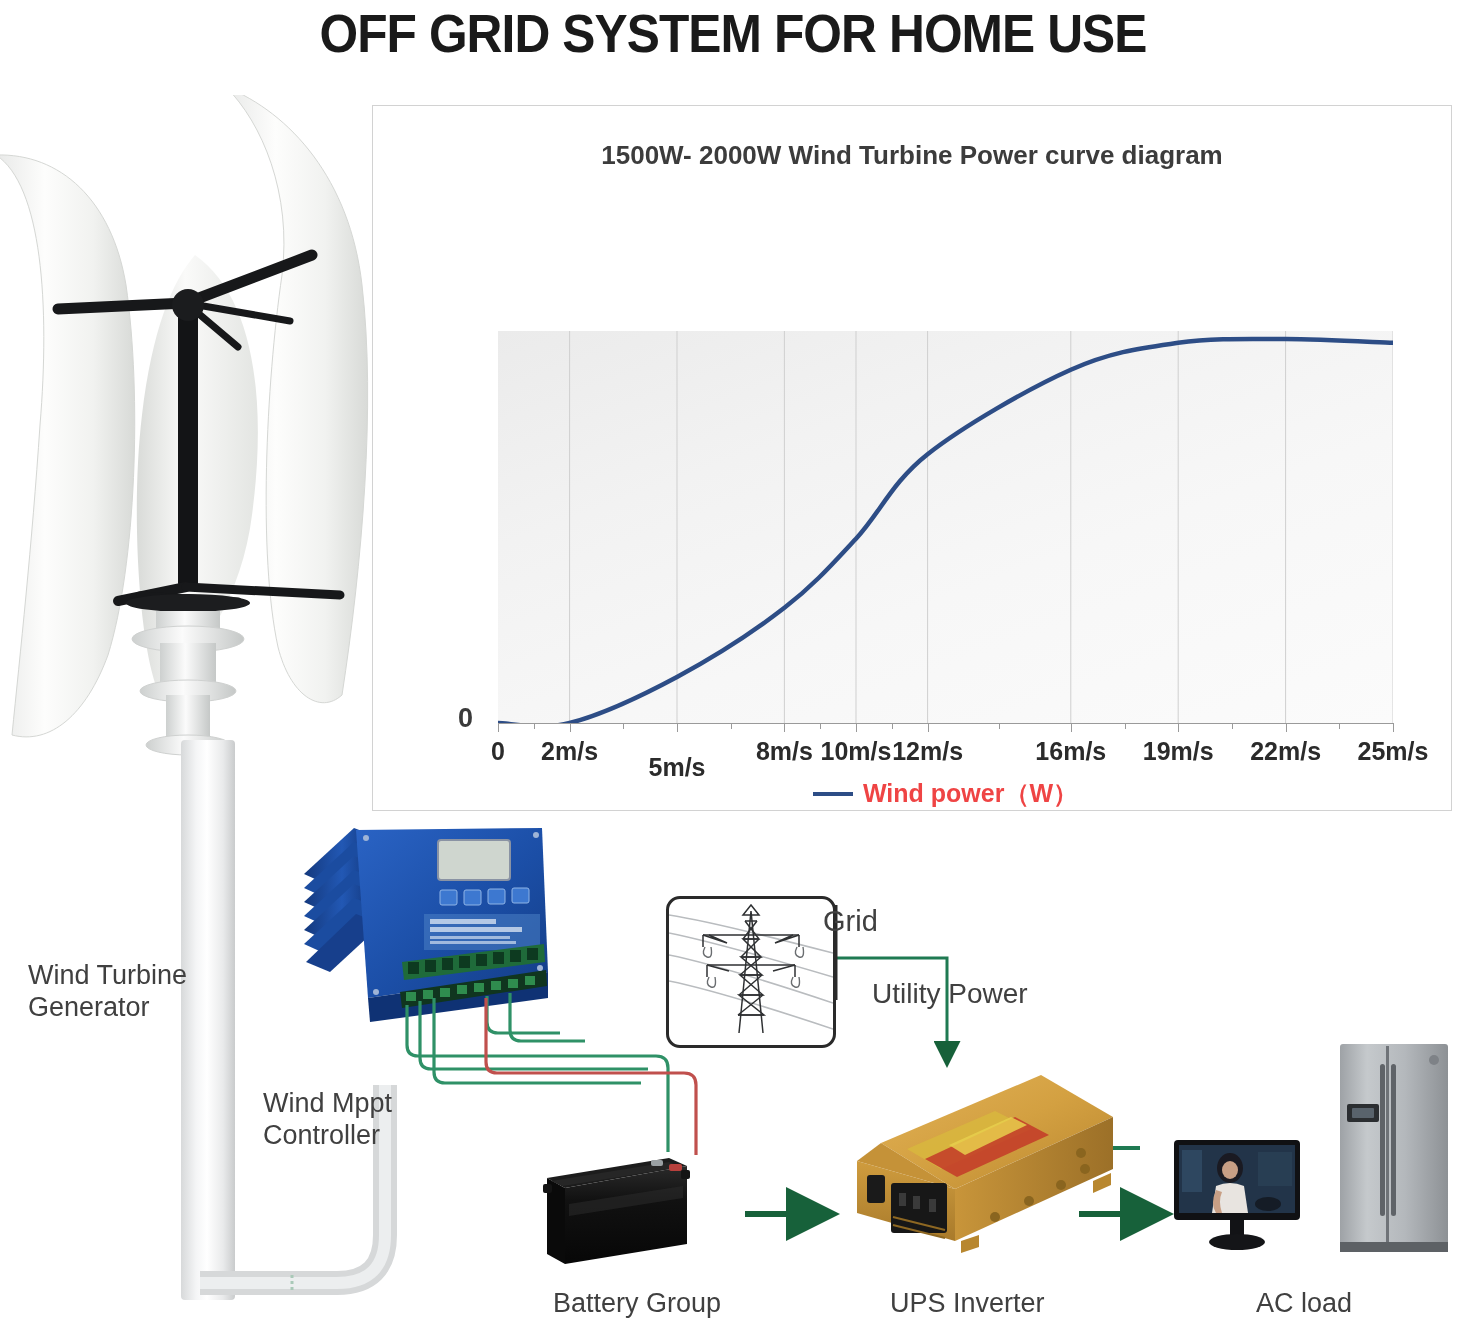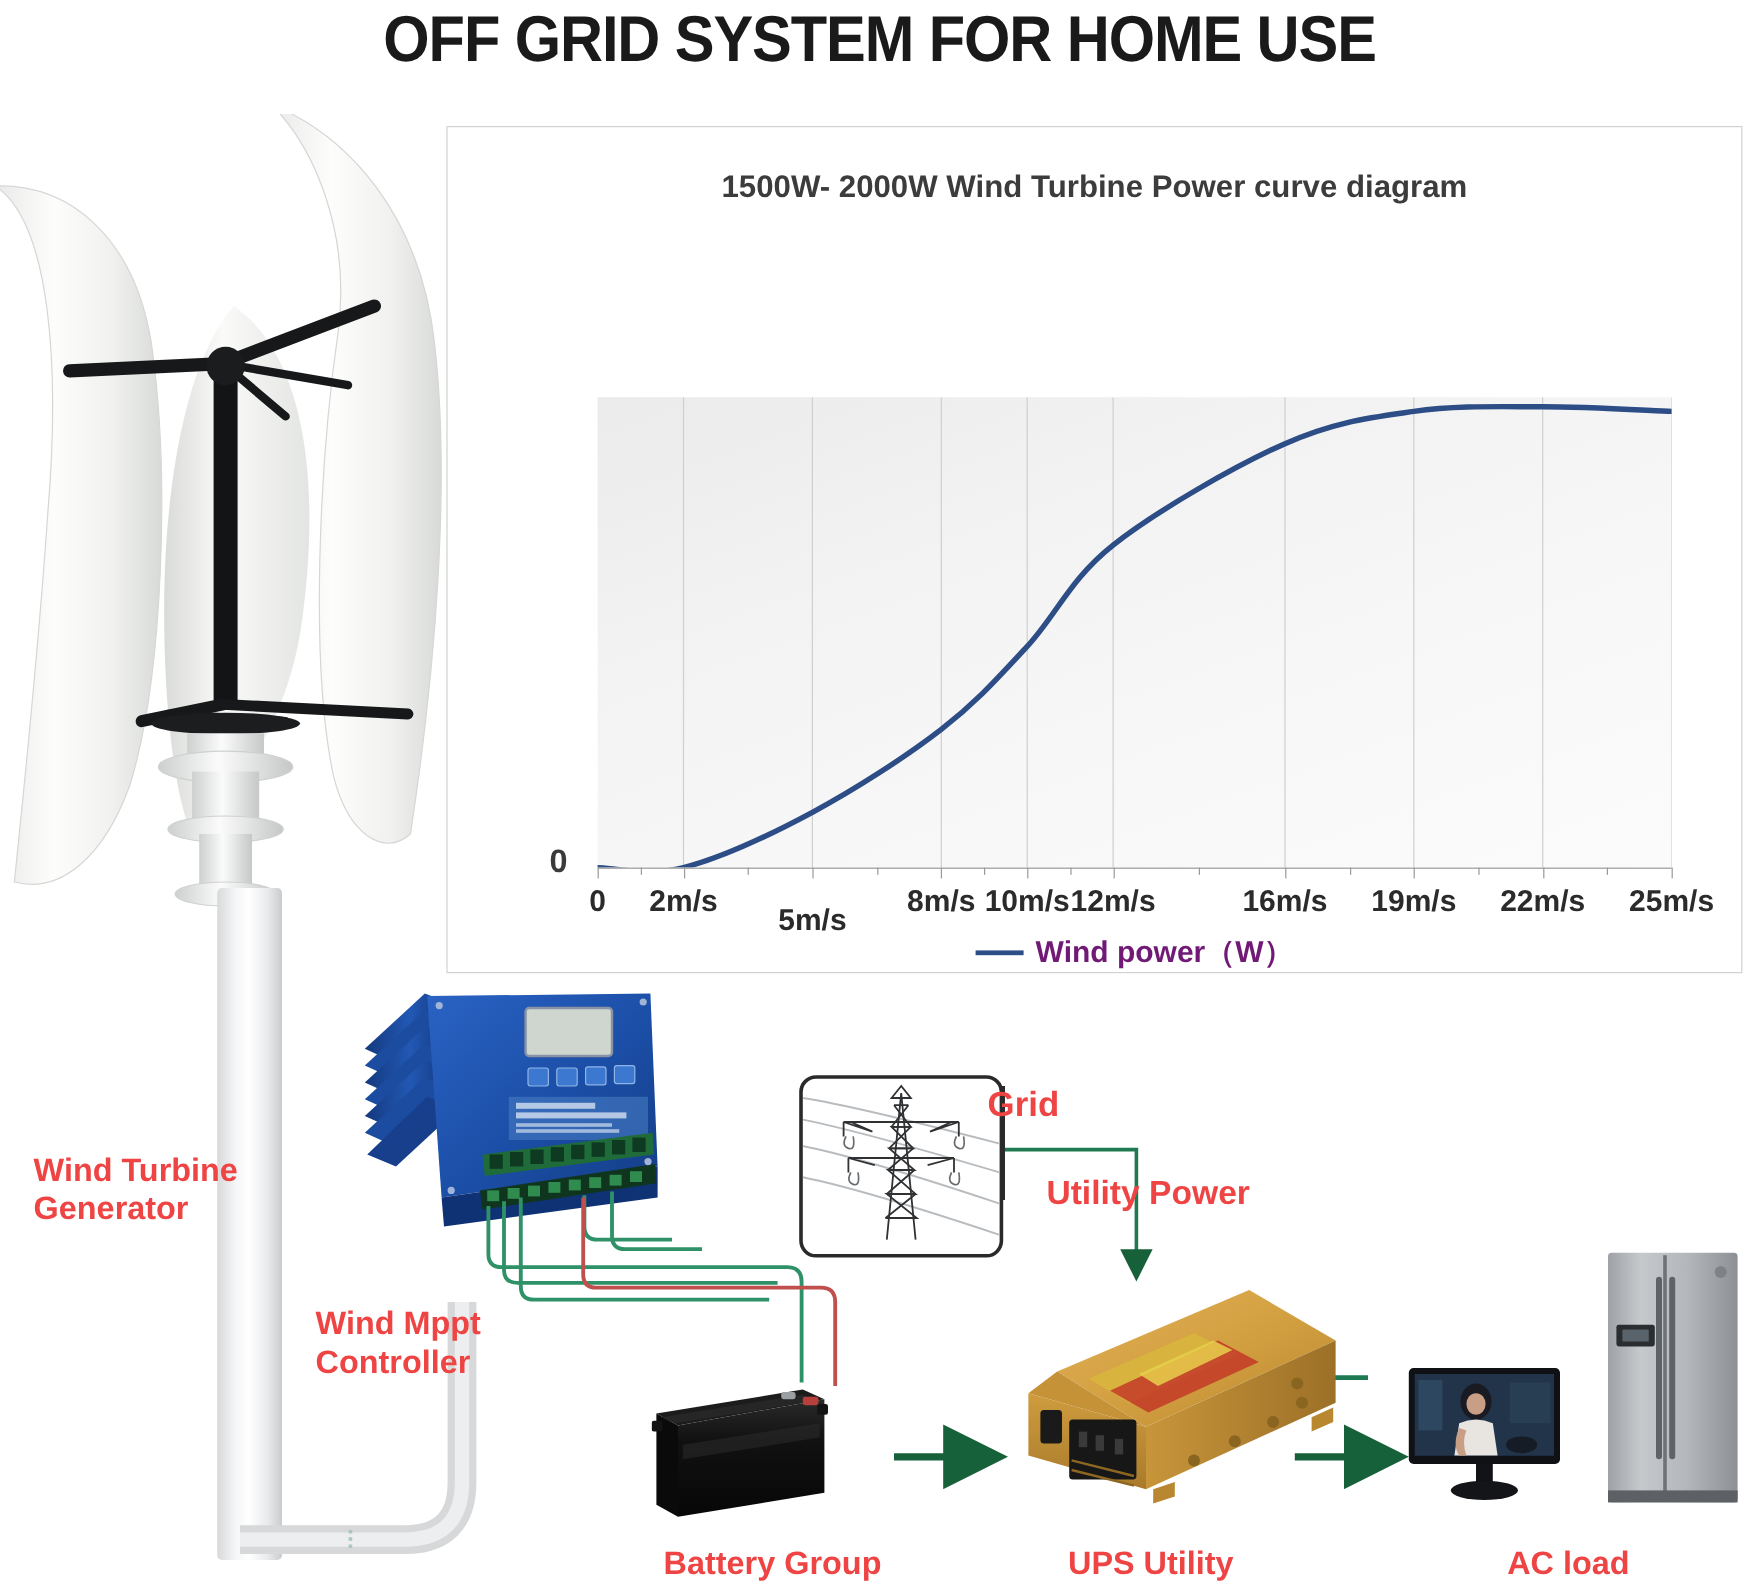--- a/index.html
+++ b/index.html
@@ -68,29 +68,29 @@
     font-size:25px; color:#2b2b2b;
     font-family:"Liberation Sans", sans-serif;
     transform:translateX(-50%);
     white-space:nowrap;
   }
   #legend {
     position:absolute; left:0; top:446px; width:895px;
     display:flex; align-items:center; justify-content:center; gap:10px;
   }
   #legend-swatch { width:40px; height:4px; background:#2d4d86; display:block; }
-  #legend-label { font-size:25px; color:#701a75; white-space:nowrap;
+  #legend-label { font-size:25px; color:#ef4444; white-space:nowrap;
     font-family:"Liberation Sans", sans-serif; }
 
   
   .dlabel {
     position:absolute;
     font-family:"Liberation Sans", sans-serif;
-    font-weight:bold;
-    color:#ef4444;
+    font-weight:normal;
+    color:#404040;
     line-height:1.18;
     white-space:pre-line;
   }
 
   
   #turbine { position:absolute; left:-10px; top:95px; width:420px; height:700px; }
   #mast {
     position:absolute; left:181px; top:740px;
     width:54px; height:560px;
     background:linear-gradient(90deg,#d7d9da 0%,#f4f5f6 28%,#ffffff 48%,#e9eaeb 78%,#c9cbcc 100%);
@@ -544,15 +544,15 @@
 
 <div class="dlabel" style="left:263px; top:1088px; font-size:27px;">Wind Mppt
 Controller</div>
 
 <div class="dlabel" style="left:823px; top:904px; font-size:29px;">Grid</div>
 
 <div class="dlabel" style="left:872px; top:977px; font-size:28px;">Utility Power</div>
 
 <div class="dlabel" style="left:553px; top:1288px; font-size:27px;">Battery Group</div>
 
-<div class="dlabel" style="left:890px; top:1288px; font-size:27px;">UPS  Utility</div>
+<div class="dlabel" style="left:890px; top:1288px; font-size:27px;">UPS  Inverter</div>
 
 <div class="dlabel" style="left:1256px; top:1288px; font-size:27px;">AC load</div>
 
 </body></html>

